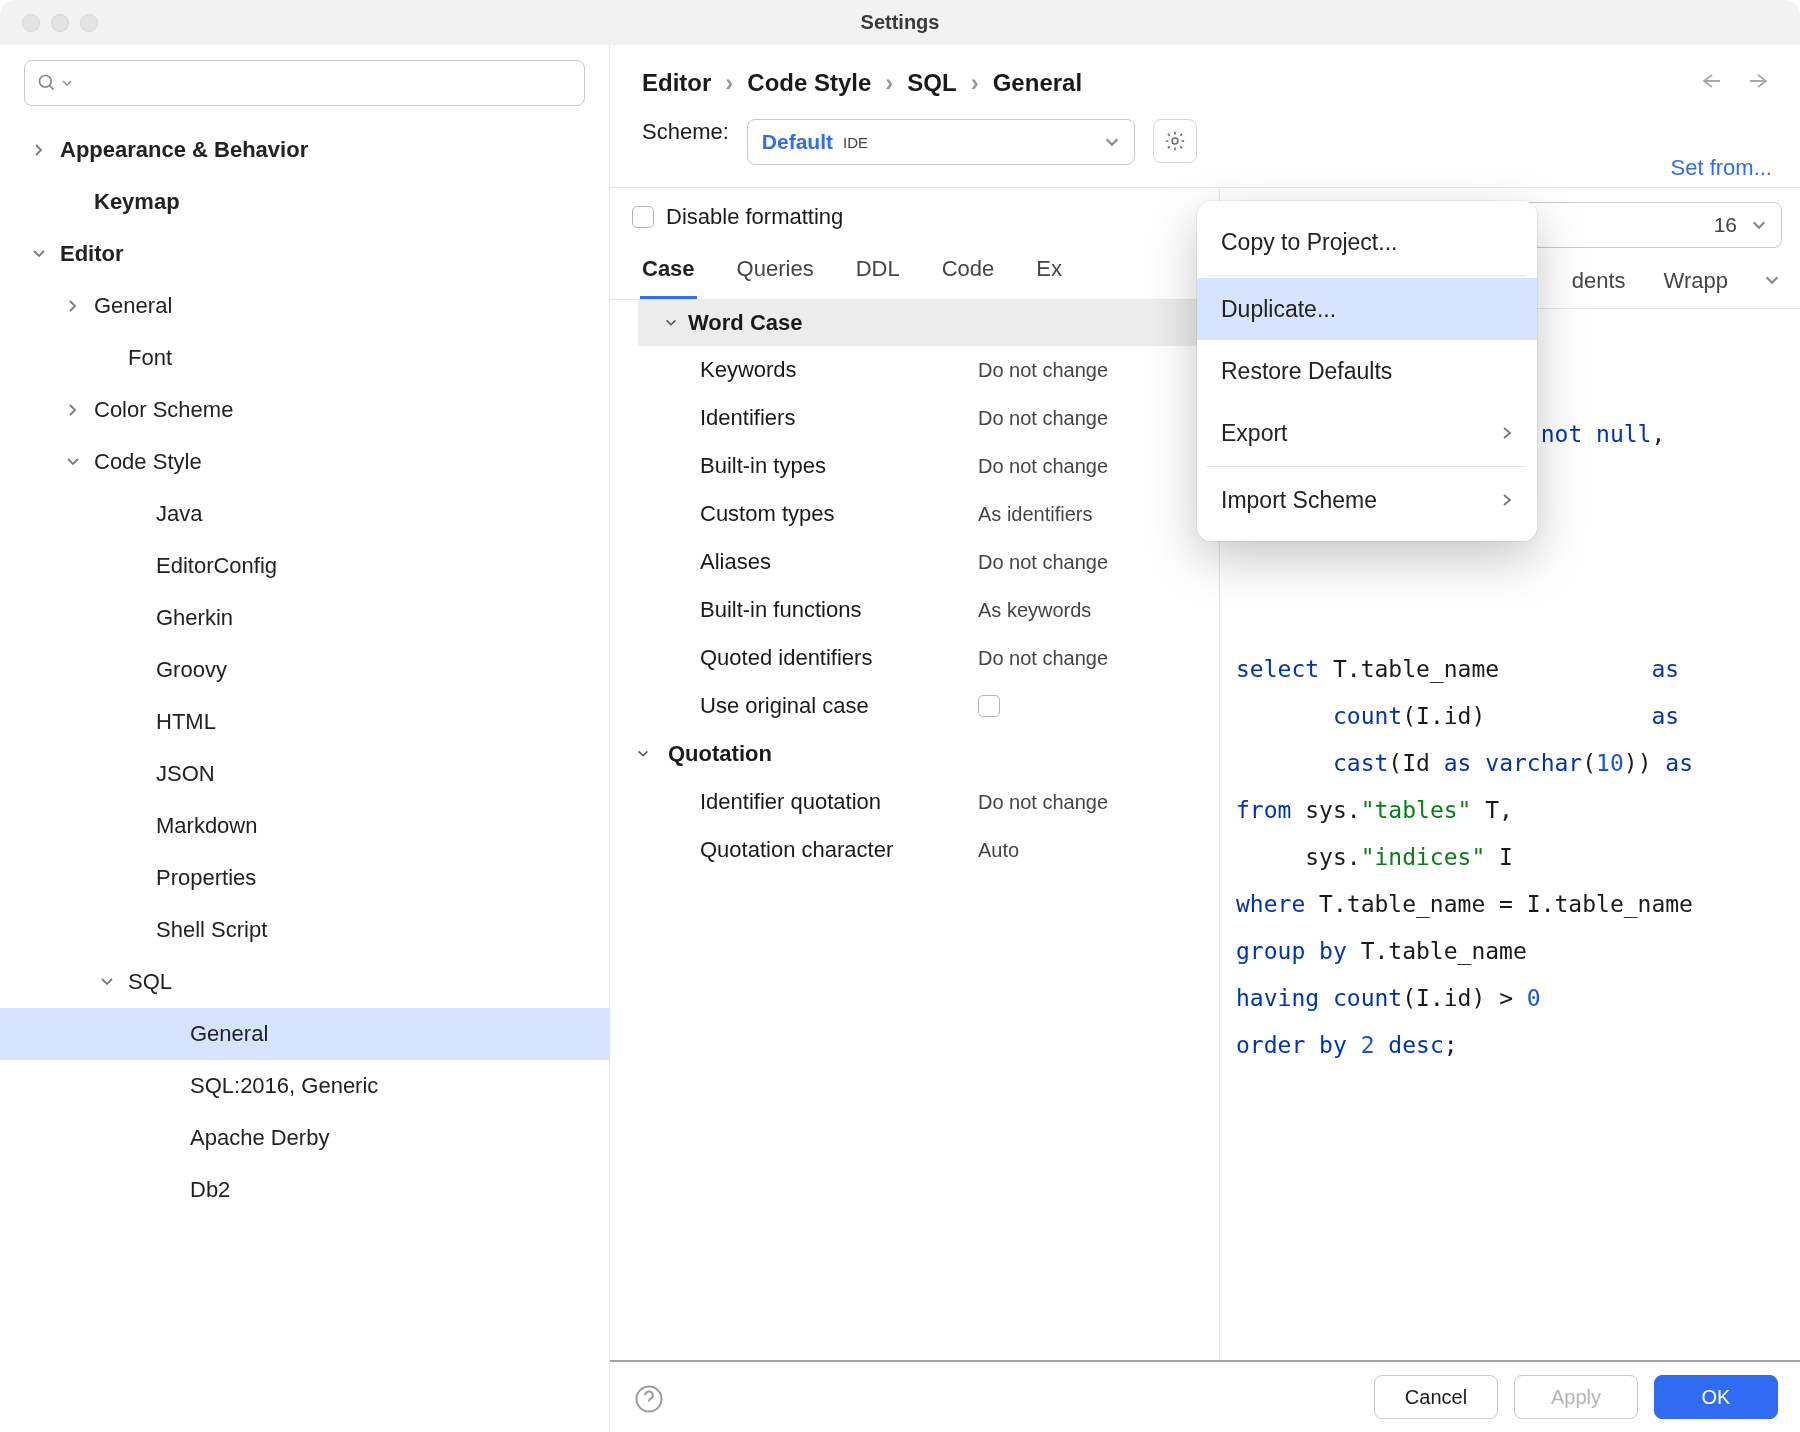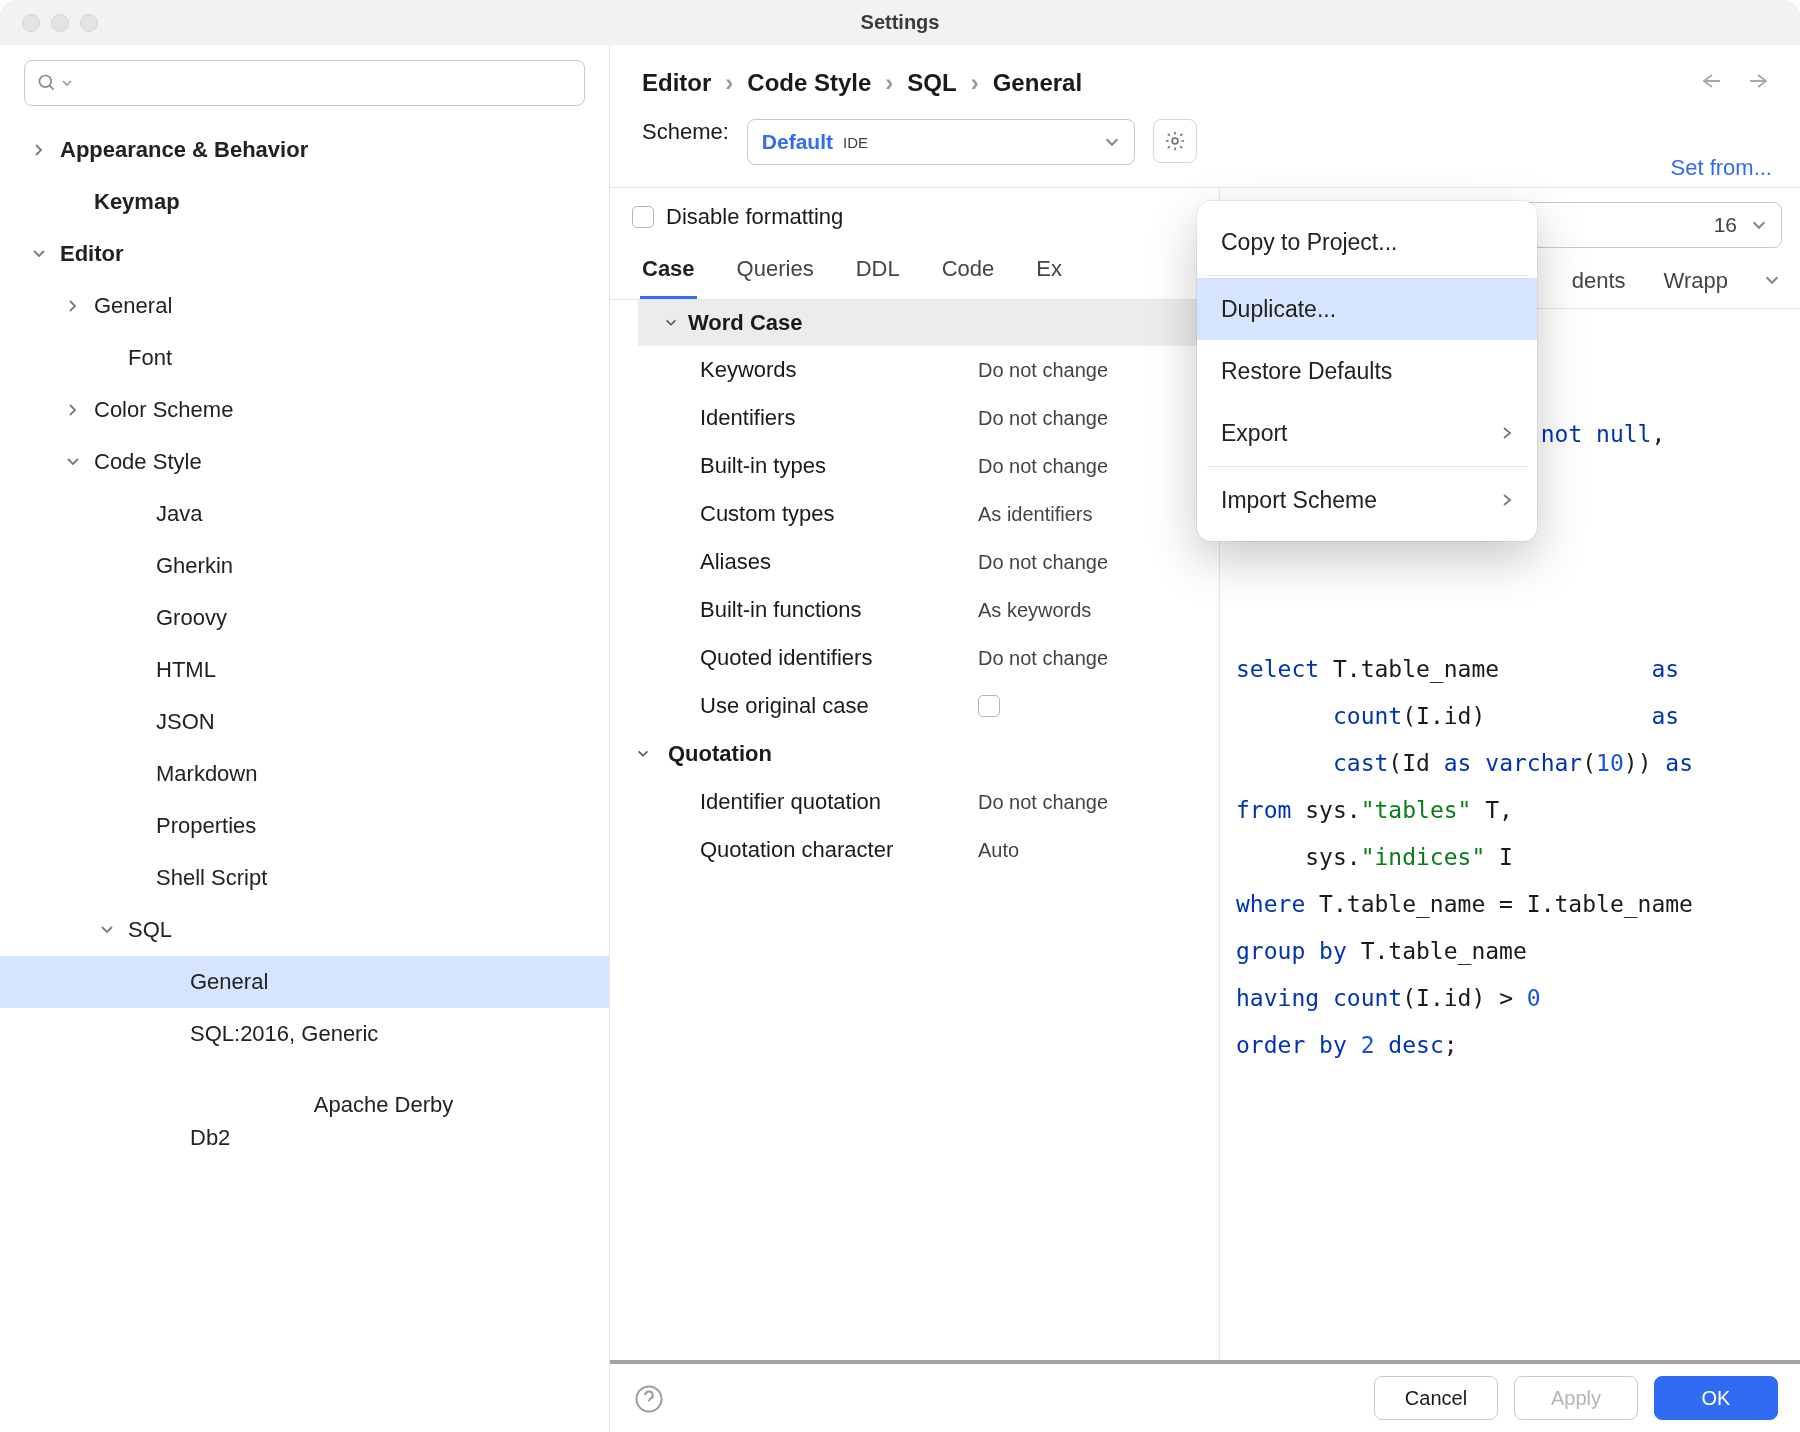--- a/index.html
+++ b/index.html
@@ -242,21 +242,21 @@
   overflow: hidden;
   position: relative;
 }
 .kw { color: #0033b3; }
 .ty { color: #0033b3; }
 .num { color: #1750eb; }
 .str { color: #067d17; }
 .ws { color: #b0b0b0; }
 .buttons {
   height: 72px;
-  border-top: 4px solid #a3a3a3;
+  border-top: 2px solid #a3a3a3;
   display:flex;
   align-items:center;
   justify-content: flex-end;
   gap: 16px;
   padding: 0 22px;
   background: #fff;
 }
 .btn {
   height: 44px;
   min-width: 124px;
@@ -374,20 +374,24 @@
               </svg>
             </span>
             <span class="tree-label">Code Style</span>
           </div>
           <div class="tree-row" style="padding-left: 124px;">
             <span class="tree-arrow"></span>
             <span class="tree-label">Java</span>
           </div>
           <div class="tree-row" style="padding-left: 124px;">
             <span class="tree-arrow"></span>
+            <span class="tree-label">EditorConfig</span>
+          </div>
+          <div class="tree-row" style="padding-left: 124px;">
+            <span class="tree-arrow"></span>
             <span class="tree-label">Gherkin</span>
           </div>
           <div class="tree-row" style="padding-left: 124px;">
             <span class="tree-arrow"></span>
             <span class="tree-label">Groovy</span>
           </div>
           <div class="tree-row" style="padding-left: 124px;">
             <span class="tree-arrow"></span>
             <span class="tree-label">HTML</span>
           </div>
@@ -416,21 +420,21 @@
             <span class="tree-label">SQL</span>
           </div>
           <div class="tree-row selected" style="padding-left: 158px;">
             <span class="tree-arrow"></span>
             <span class="tree-label">General</span>
           </div>
           <div class="tree-row" style="padding-left: 158px;">
             <span class="tree-arrow"></span>
             <span class="tree-label">SQL:2016, Generic</span>
           </div>
-          <div class="tree-row" style="padding-left: 158px; flex-direction: column;">
+          <div class="tree-row" style="padding-left: 158px;">
             <span class="tree-arrow"></span>
             <span class="tree-label">Apache Derby</span>
           </div>
           <div class="tree-row" style="padding-left: 158px;">
             <span class="tree-arrow"></span>
             <span class="tree-label">Db2</span>
           </div>
         </div>
     </div>
 

